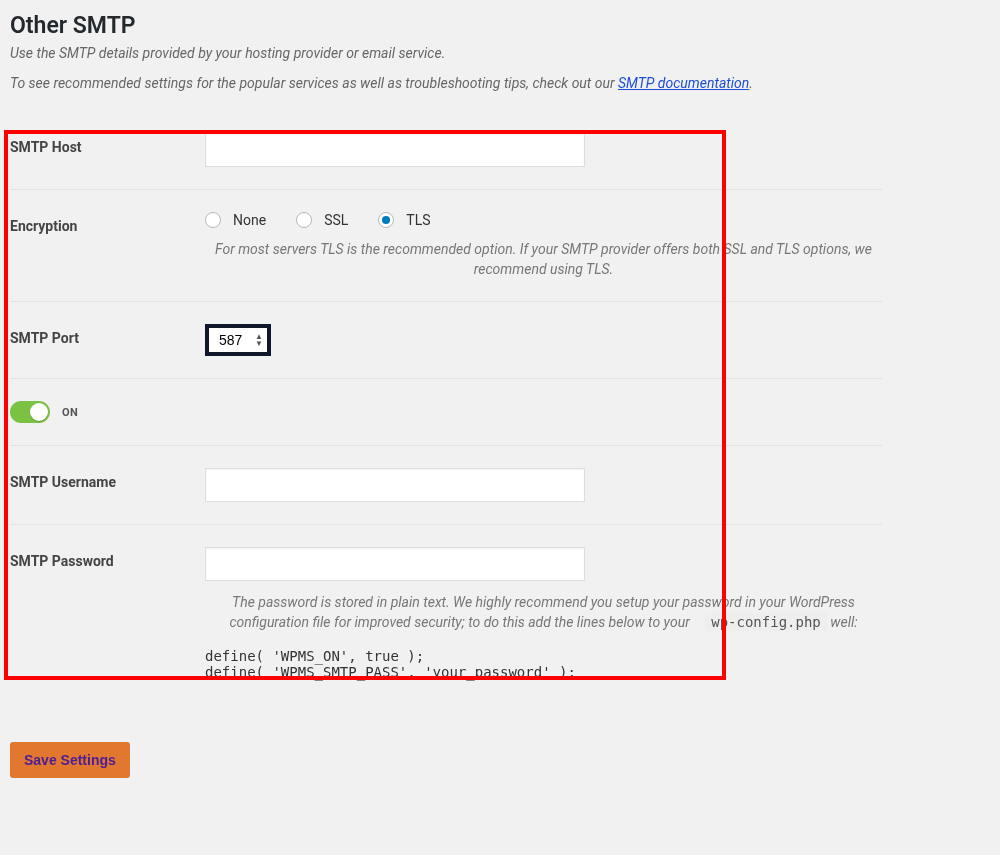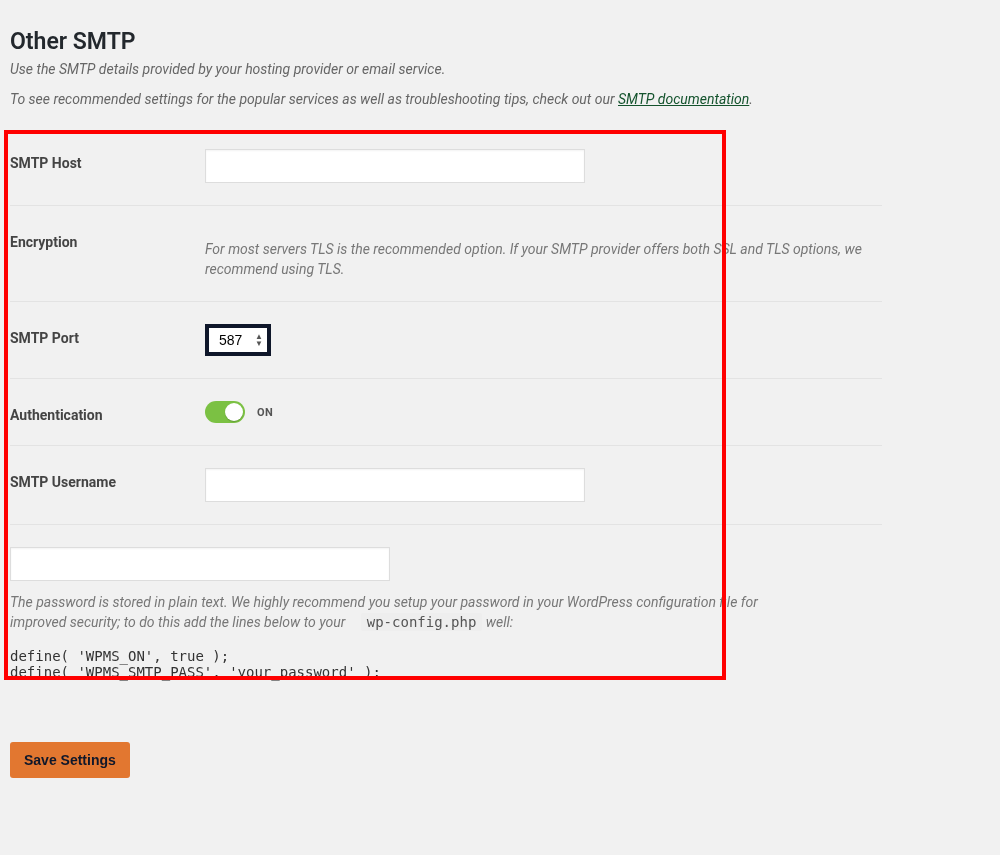--- a/index.html
+++ b/index.html
@@ -8,36 +8,36 @@
     padding: 0;
     background: #f1f1f1;
     font-family: -apple-system, BlinkMacSystemFont, "Segoe UI", Roboto, "Helvetica Neue", Arial, sans-serif;
     color: #333;
     font-size: 14px;
   }
   .wrap {
     width: 892px;
     min-height: 855px;
     background: #f1f1f1;
-    padding: 28px 10px 18px 10px;
+    padding: 12px 10px 18px 10px;
     position: relative;
   }
   h2.section-title {
     margin: 0 0 6px 0;
     font-size: 23px;
     font-weight: 600;
     color: #23282d;
   }
   .intro {
     margin: 0 0 14px 0;
     color: #666;
     font-style: italic;
     font-size: 14px;
   }
-  .intro a { color: #14532d; text-decoration: underline; font-style: italic; }
+  .intro a { color: #1d4ed8; text-decoration: underline; font-style: italic; }
   .form-area {
     margin-top: 10px;
   }
   .row {
     display: flex;
     align-items: flex-start;
     padding: 22px 0;
     border-bottom: 1px solid #e3e3e3;
   }
   .row.first { padding-top: 28px; }
@@ -103,20 +103,21 @@
     width: 8px; height: 8px; border-radius: 50%; background: #007cba;
   }
   .radio-label { color: #333; }
   .desc {
     margin-top: 12px;
     color: #777;
     font-style: italic;
     font-size: 14px;
     line-height: 1.4;
     max-width: 770px;
+    text-align: center;
   }
   .desc .code {
     font-family: Menlo, Consolas, monospace;
     background: #eee;
     padding: 1px 6px;
     border-radius: 2px;
     font-style: normal;
     color: #555;
     margin-left: 12px;
   }
@@ -134,21 +135,21 @@
   pre.codeblock {
     font-family: Menlo, Consolas, monospace;
     font-size: 14px;
     color: #333;
     margin: 16px 0 0 0;
     white-space: pre;
   }
   .save-row { margin-top: 40px; }
   .save-btn {
     background: #e27730;
-    color: #0f172a;
+    color: #4c1d95;
     border: none;
     border-radius: 3px;
     padding: 10px 14px;
     font-size: 14px;
     font-weight: 600;
     cursor: pointer;
   }
   .highlight-box {
     position: absolute;
     border: 4px solid #ff0000;
@@ -175,57 +176,77 @@
     <div class="row first">
       <div class="label-col">SMTP Host</div>
       <div class="field-col">
         <input type="text" class="text-input" value="" style="">
       </div>
     </div>
 
     <div class="row">
       <div class="label-col">Encryption</div>
       <div class="field-col">
+        <div class="radios">
+          <span class="radio-item">
+            <span class="radio-outer">
+                <span class="radio-inner"></span>
+              </span>
+            <span class="radio-label">None</span>
+          </span>
+          <span class="radio-item">
+            <span class="radio-outer">
+                <span class="radio-inner"></span>
+              </span>
+            <span class="radio-label">SSL</span>
+          </span>
+          <span class="radio-item">
+            <span class="radio-outer checked">
+                <span class="radio-inner"></span>
+              </span>
+            <span class="radio-label">TLS</span>
+          </span>
+        </div>
         <div class="desc">For most servers TLS is the recommended option. If your SMTP provider offers both SSL and TLS options, we recommend using TLS.</div>
       </div>
     </div>
 
     <div class="row">
       <div class="label-col">SMTP Port</div>
       <div class="field-col">
         <span class="number-wrap">
           <input class="num-value" type="text" value="587" style="">
           <span class="stepper">
             <span>▲</span>
             <span>▼</span>
           </span>
         </span>
       </div>
     </div>
 
     <div class="row">
-      <div class="label-col">Authentication</div>
       <div class="field-col">
         <div class="toggle-row">
           <div class="toggle">
             <div class="knob"></div>
           </div>
           <span class="toggle-label">ON</span>
         </div>
       </div>
     </div>
 
     <div class="row">
       <div class="label-col">SMTP Username</div>
       <div class="field-col">
         <input type="text" class="text-input" value="" style="">
       </div>
     </div>
 
     <div class="row last">
+      <div class="label-col">SMTP Password</div>
       <div class="field-col">
         <input type="text" class="text-input" value="" style="">
         <div class="desc">
           <span>The password is stored in plain text. We highly recommend you setup your password in your WordPress configuration file for improved security; to do this add the lines below to your </span><span class="code">wp-config.php</span><span> well:</span>
         </div>
         <pre class="codeblock">define( 'WPMS_ON', true );
 define( 'WPMS_SMTP_PASS', 'your_password' );</pre>
       </div>
     </div>
 

